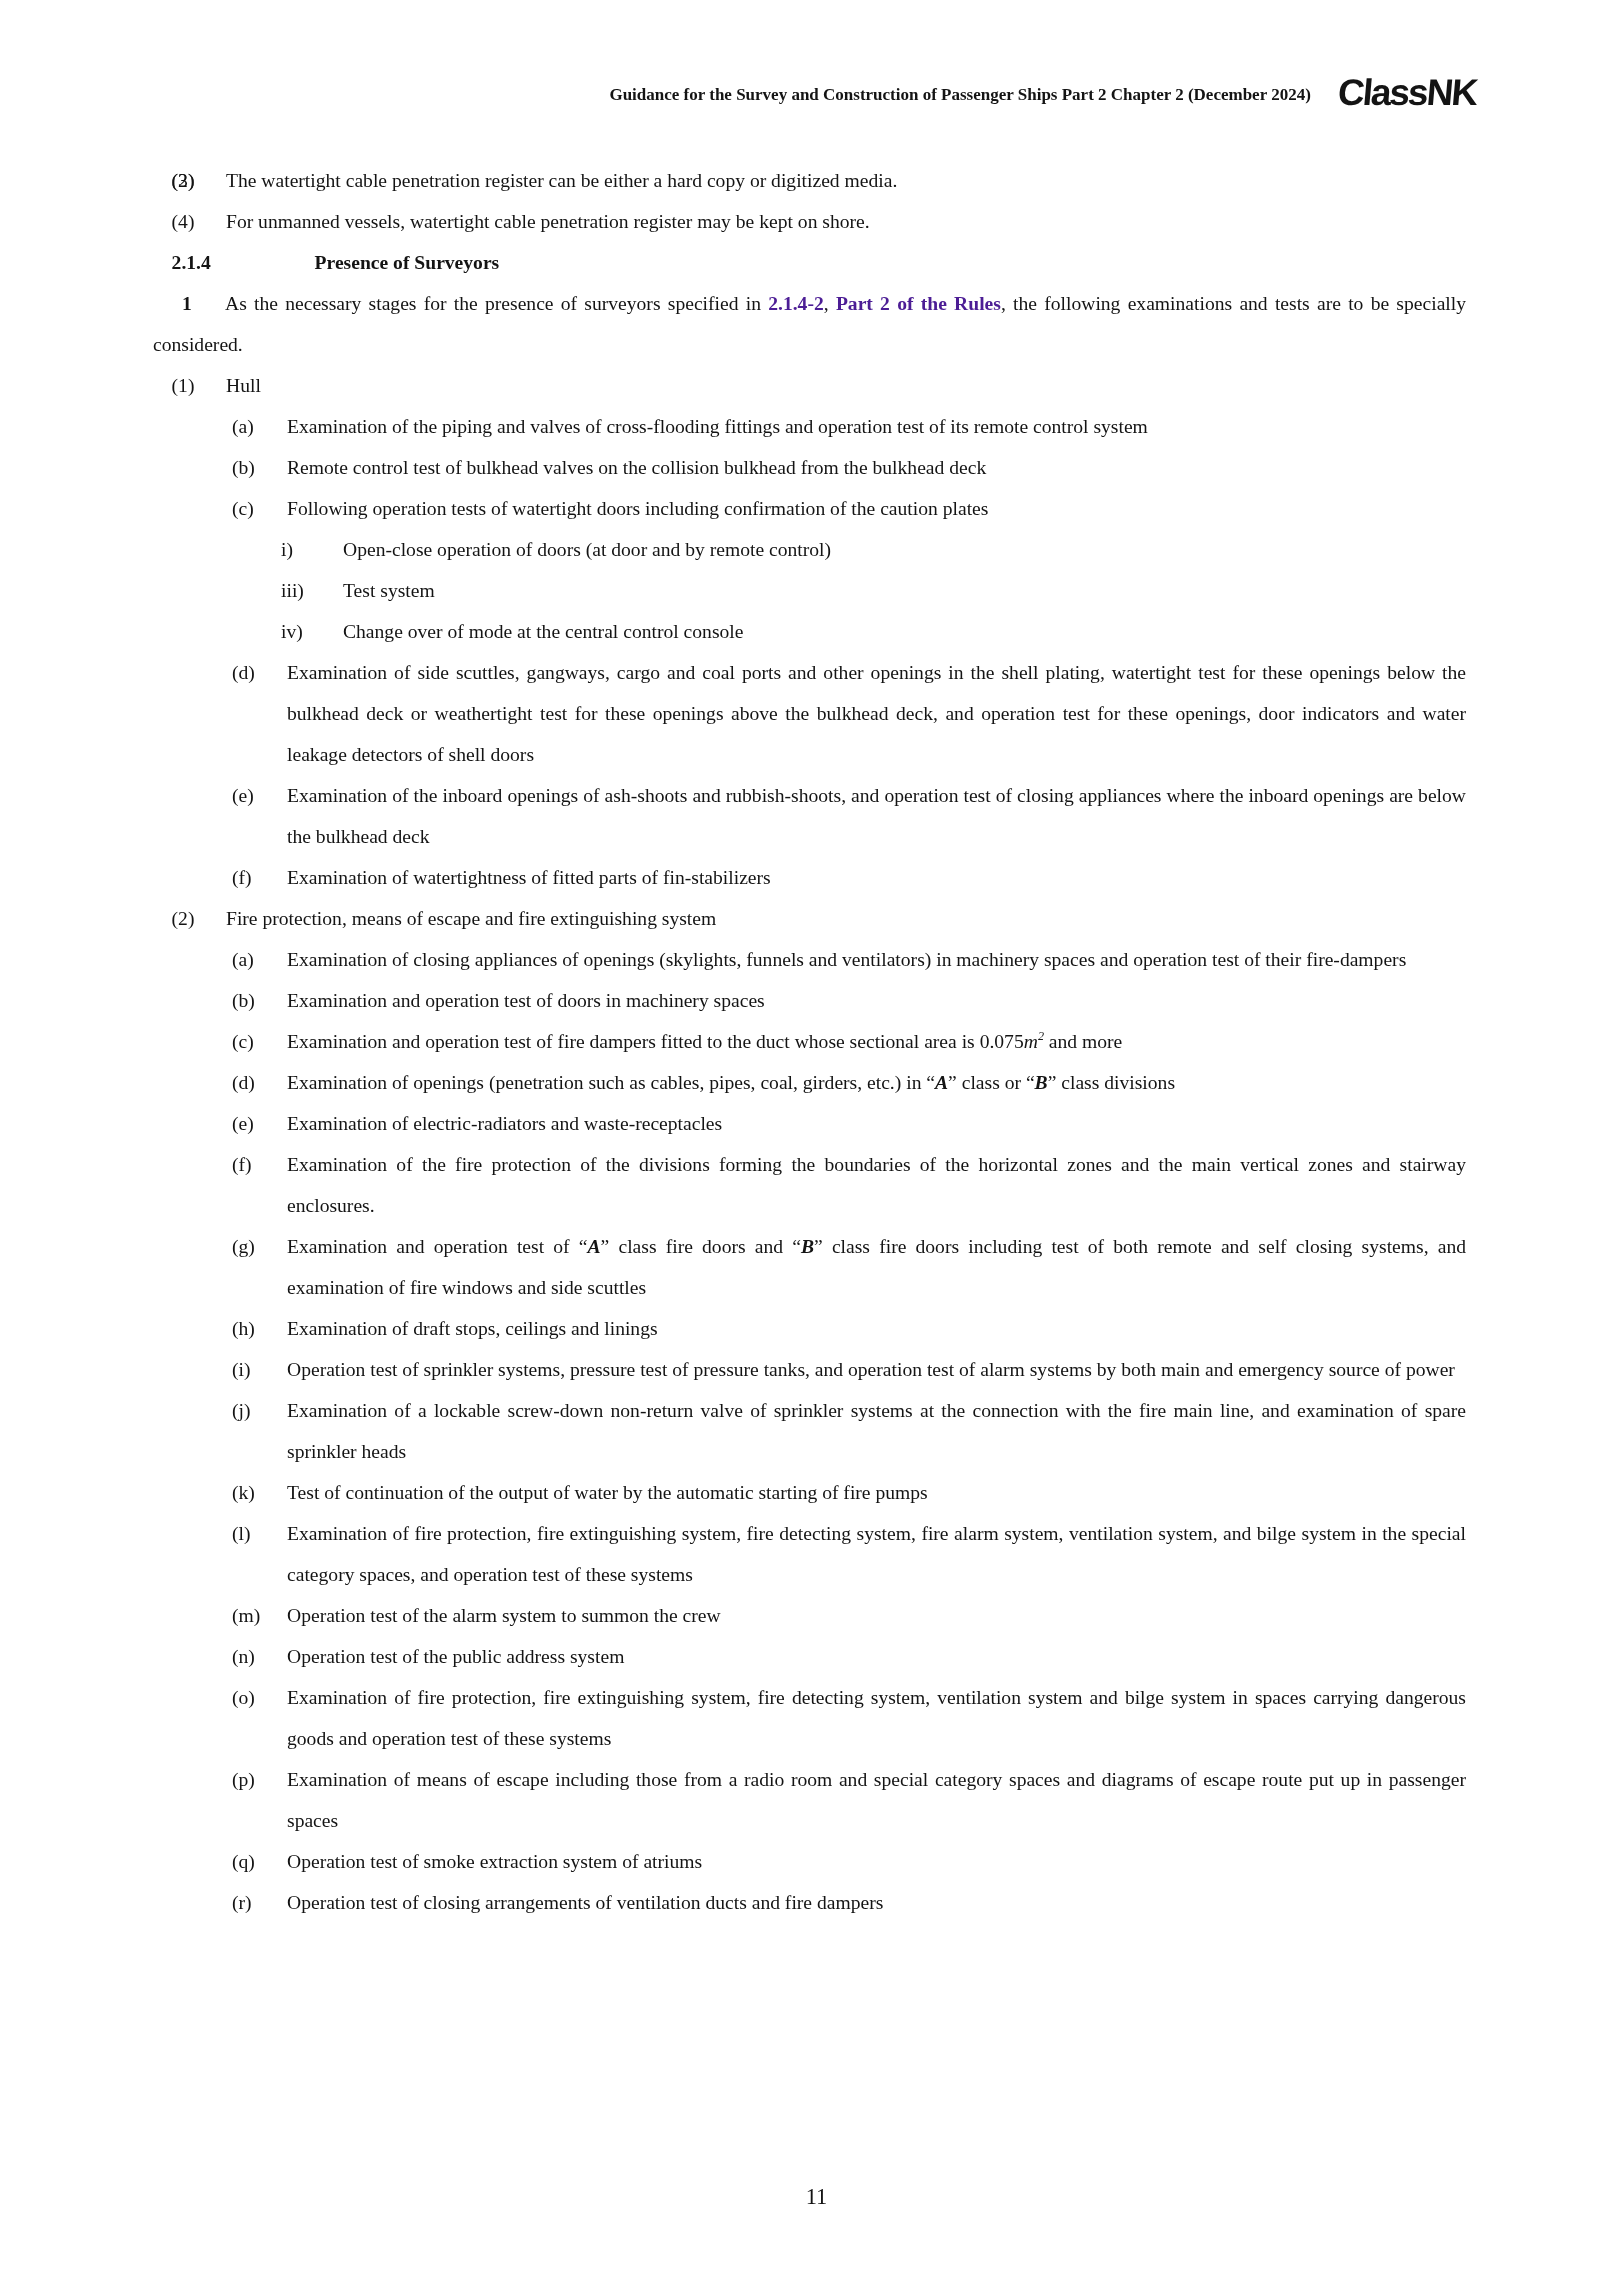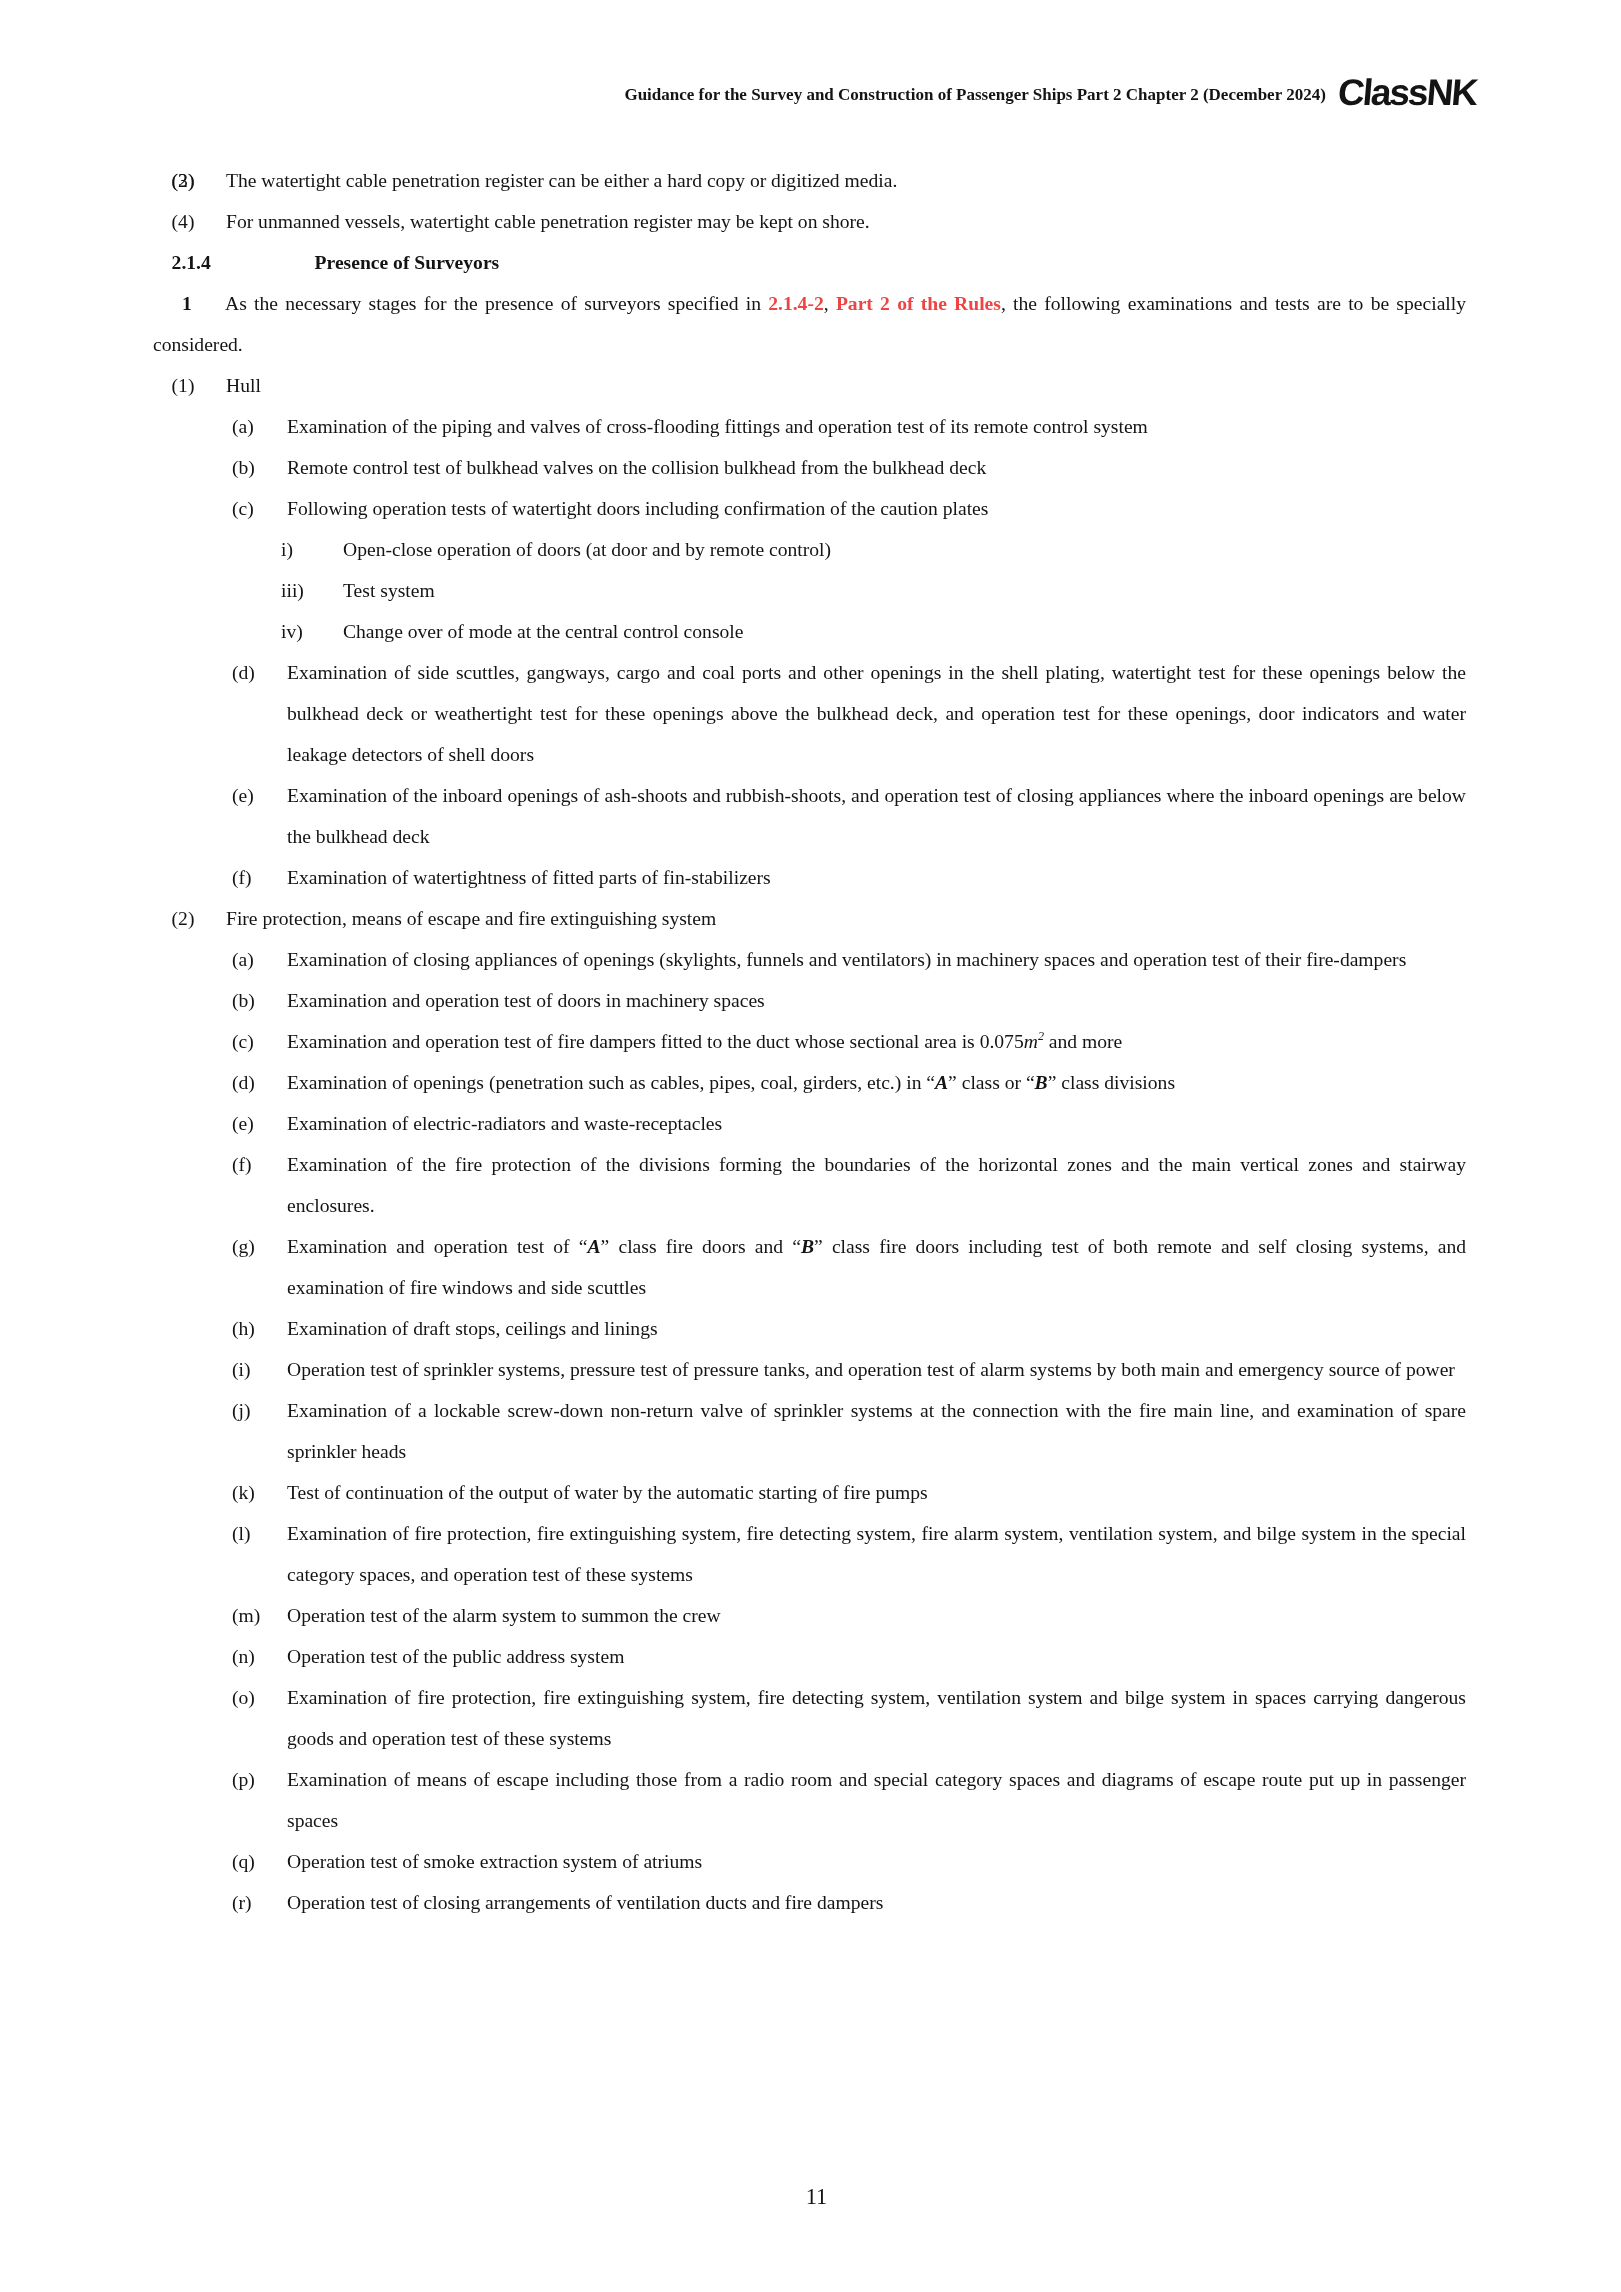--- a/index.html
+++ b/index.html
@@ -3,21 +3,21 @@
 <meta charset="utf-8">
 <style>
   html,body{margin:0;padding:0;}
   body{
     width:1621px;height:2293px;position:relative;background:#ffffff;
     font-family:"Liberation Serif", serif;color:#141414;
     -webkit-font-smoothing:antialiased;
   }
   .header{
     position:absolute;top:78px;right:145px;
-    display:flex;align-items:flex-end;gap:12px;
+    display:flex;align-items:flex-end;gap:27px;
   }
   .header-title{
     font-weight:bold;font-size:17px;line-height:1;padding-bottom:4.9px;
     white-space:nowrap;
   }
   .logo{
     font-family:"Liberation Sans", sans-serif;font-weight:bold;
     font-size:37px;line-height:0.82;letter-spacing:-2px;
     transform:skewX(-5deg);
   }
@@ -28,21 +28,21 @@
   .li{position:relative;text-align:justify;}
   .li .mk{position:absolute;top:0;}
   .l1{padding-left:73px;}  .l1 > .mk{left:18.6px;}
   .l2{padding-left:134px;} .l2 > .mk{left:79px;}
   .l3{padding-left:190px;} .l3 > .mk{left:128px;}
   .cont{padding-left:75px;}
   .heading{font-weight:bold;padding-left:18.6px;}
   .h-num{display:inline-block;width:143px;}
   .para{text-align:justify;text-indent:29px;}
   .pmk{display:inline-block;width:43px;font-weight:bold;text-indent:0;}
-  .seg-link{color:#ef4444;font-weight:bold;}
+  .seg-link{color:#4c1d95;font-weight:bold;}
   .seg-i{font-style:italic;}
   .seg-bi{font-style:italic;font-weight:bold;}
   .content sup{font-size:0.62em;vertical-align:super;font-style:italic;line-height:0;}
   .footer{
     position:absolute;top:2176px;left:6px;width:1621px;
     text-align:center;font-size:22.5px;margin-top:8px;
   }
 </style>
 </head>
 <body>

